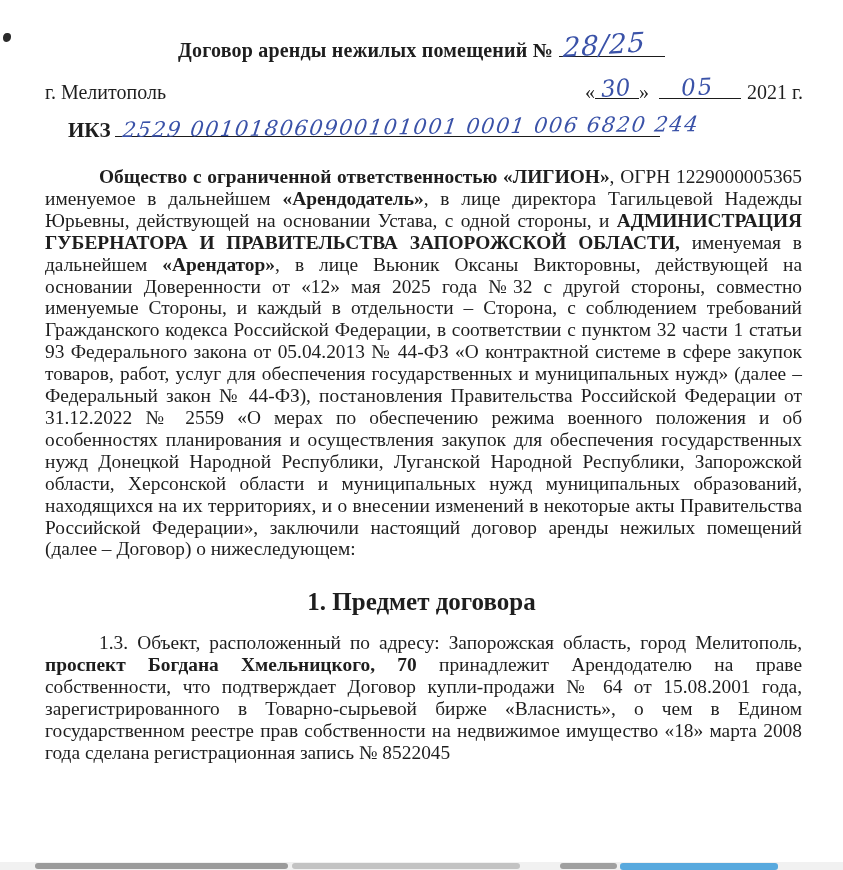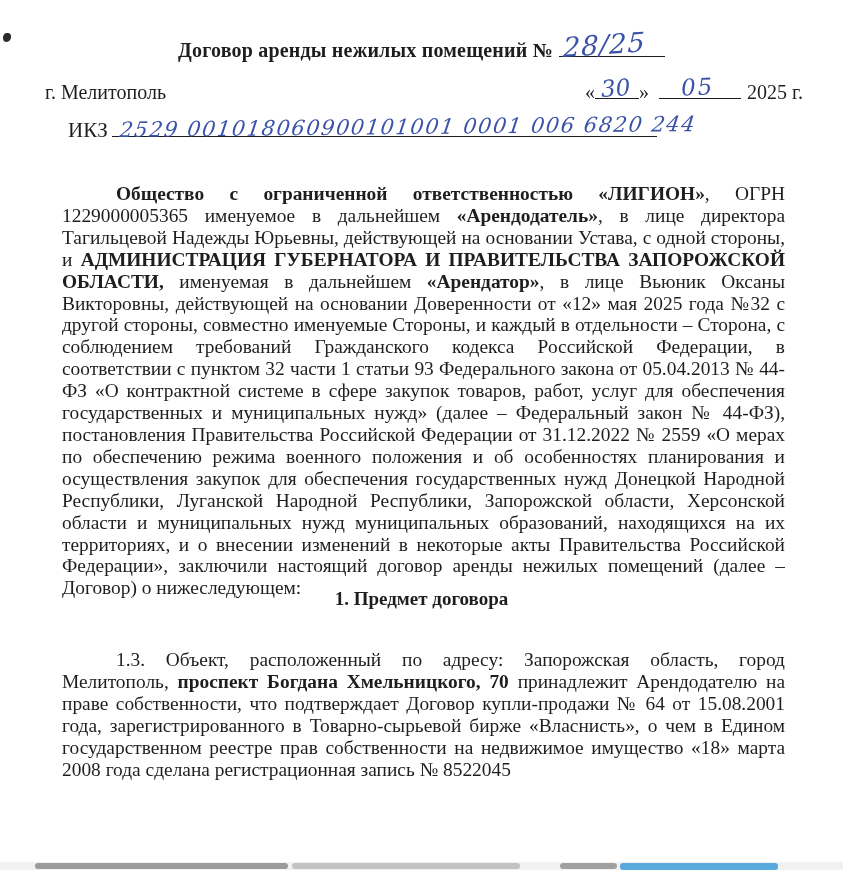--- a/index.html
+++ b/index.html
@@ -17,29 +17,29 @@
   .hw-title{position:absolute;left:4px;bottom:-4px;font-size:27px;transform:rotate(-4deg) skewX(-6deg);letter-spacing:1px;white-space:nowrap;}
   
   .date-row{position:absolute;top:80px;left:45px;right:40px;display:flex;justify-content:space-between;align-items:flex-end;font-size:20px;gap:24px;}
   .date-right{white-space:nowrap;}
   .day-slot{width:44px;height:18px;}
   .hw-day{position:absolute;left:6px;bottom:-3px;font-size:23px;transform:rotate(-4deg);}
   .month-slot{width:82px;height:18px;margin:0 6px 0 10px;}
   .hw-month{position:absolute;left:22px;bottom:-2px;font-size:23px;transform:rotate(-3deg);letter-spacing:2px;}
   
   .ikz-row{position:absolute;top:112px;left:68px;white-space:nowrap;}
-  .ikz-label{font-weight:normal;font-size:21px;}
+  .ikz-label{font-weight:bold;font-size:21px;}
   .ikz-slot{width:545px;height:24px;margin-left:4px;}
   .hw-ikz{position:absolute;left:8px;bottom:-3px;font-size:21px;letter-spacing:1.5px;transform:skewX(-8deg) rotate(-.6deg);white-space:nowrap;}
   
   .bodytext{font-size:19.4px;line-height:21.9px;text-align:justify;}
   .preamble{position:absolute;top:166px;left:45px;width:757px;}
-  .preamble p,.clauses p{margin:17px;text-indent:54px;}
+  .preamble p,.clauses p{margin:0;text-indent:54px;}
   .seg-b{font-weight:bold;}
-  .heading{position:absolute;top:588px;left:0;width:100%;text-align:center;font-weight:bold;font-size:19px;}
+  .heading{position:absolute;top:588px;left:0;width:100%;text-align:center;font-weight:bold;font-size:25px;}
   .clauses{position:absolute;top:632px;left:45px;width:757px;}
   
   .scroll-track{position:absolute;left:0;bottom:0;width:843px;height:8px;}
   .scroll-seg{position:absolute;top:1px;height:6px;border-radius:3px;}
   .seg-gray-1{left:35px;width:253px;}
   .seg-gray-2{left:292px;width:228px;}
   .seg-gray-3{left:560px;width:57px;}
   .seg-blue{left:620px;width:158px;top:1px;height:7px;}
 </style>
 </head>
@@ -49,21 +49,21 @@
 
   <div class="ink-blob"></div>
 
   <div class="title-row">
     <span class="title-text">Договор аренды нежилых помещений №</span><span class="slot title-slot"><span class="hw hw-title" style="color: rgb(58, 82, 168);">28/25</span></span>
   </div>
 
   <div class="date-row">
     <span>г. Мелитополь</span>
     <span class="date-right">
-      <span>«</span><span class="slot day-slot"><span class="hw hw-day" style="color: rgb(58, 82, 168);">30</span></span><span>»</span><span class="slot month-slot"><span class="hw hw-month" style="color: rgb(58, 82, 168);">05</span></span><span>2025 г.</span>
+      <span>«</span><span class="slot day-slot"><span class="hw hw-day" style="color: rgb(58, 82, 168);">30</span></span><span>»</span><span class="slot month-slot"><span class="hw hw-month" style="color: rgb(58, 82, 168);">05</span></span><span>2021 г.</span>
     </span>
   </div>
 
   <div class="ikz-row">
     <span class="ikz-label">ИКЗ</span><span class="slot ikz-slot"><span class="hw hw-ikz" style="color: rgb(58, 82, 168);">2529 001018060900101001 0001 006 6820 244</span></span>
   </div>
 
   <div class="preamble bodytext">
     <p><span class="seg-b">Общество с ограниченной ответственностью «ЛИГИОН»</span><span>, ОГРН 1229000005365 именуемое в дальнейшем </span><span class="seg-b">«Арендодатель»</span><span>, в лице директора Тагильцевой Надежды Юрьевны, действующей на основании Устава, с одной стороны, и </span><span class="seg-b">АДМИНИСТРАЦИЯ ГУБЕРНАТОРА И ПРАВИТЕЛЬСТВА ЗАПОРОЖСКОЙ ОБЛАСТИ,</span><span> именуемая в дальнейшем </span><span class="seg-b">«Арендатор»</span><span>, в лице Вьюник Оксаны Викторовны, действующей на основании Доверенности от «12» мая 2025 года №32 с другой стороны, совместно именуемые Стороны, и каждый в отдельности – Сторона, с соблюдением требований Гражданского кодекса Российской Федерации, в соответствии с пунктом 32 части 1 статьи 93 Федерального закона от 05.04.2013 № 44-ФЗ «О контрактной системе в сфере закупок товаров, работ, услуг для обеспечения государственных и муниципальных нужд» (далее – Федеральный закон № 44-ФЗ), постановления Правительства Российской Федерации от 31.12.2022 № 2559 «О мерах по обеспечению режима военного положения и об особенностях планирования и осуществления закупок для обеспечения государственных нужд Донецкой Народной Республики, Луганской Народной Республики, Запорожской области, Херсонской области и муниципальных нужд муниципальных образований, находящихся на их территориях, и о внесении изменений в некоторые акты Правительства Российской Федерации», заключили настоящий договор аренды нежилых помещений (далее – Договор) о нижеследующем:</span></p>
   </div>

